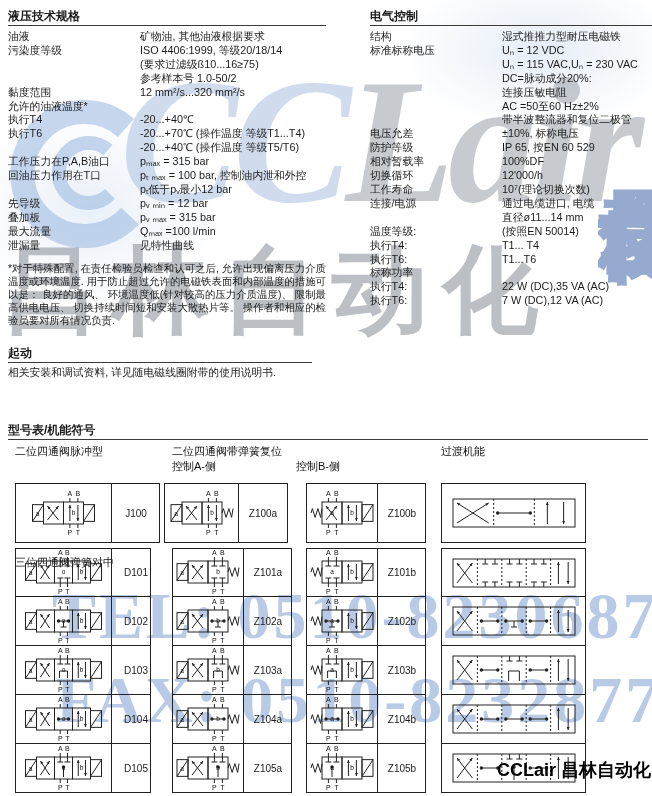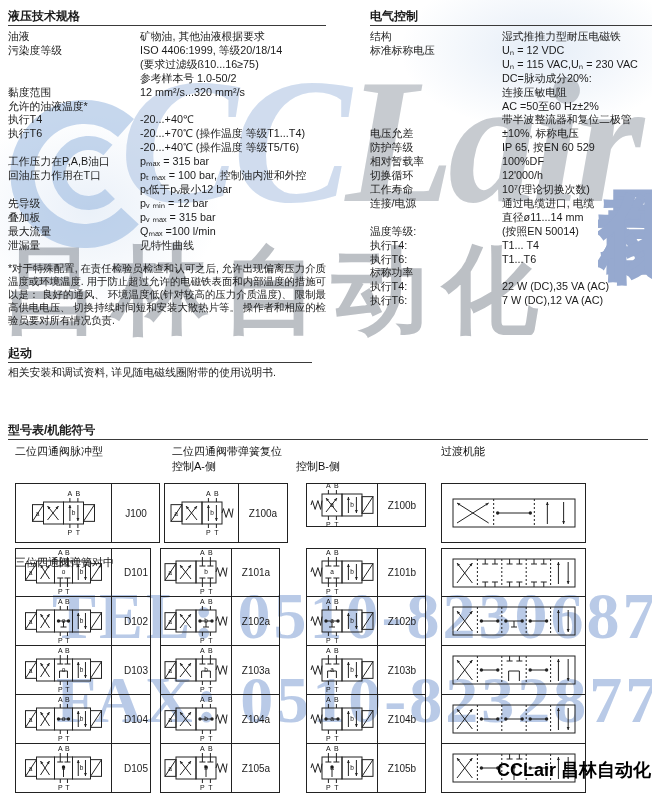--- a/index.html
+++ b/index.html
@@ -318,21 +318,21 @@
               <text x="41.4" y="6" font-size="7" fill="#111" text-anchor="middle" font-family="Liberation Sans, sans-serif">A</text>
               <text x="49.4" y="6" font-size="7" fill="#111" text-anchor="middle" font-family="Liberation Sans, sans-serif">B</text>
               <line x1="41.4" y1="34" x2="41.4" y2="38" stroke="#222" stroke-width="1"></line>
               <line x1="49.4" y1="34" x2="49.4" y2="38" stroke="#222" stroke-width="1"></line>
               <text x="41.4" y="45" font-size="7" fill="#111" text-anchor="middle" font-family="Liberation Sans, sans-serif">P</text>
               <text x="49.4" y="45" font-size="7" fill="#111" text-anchor="middle" font-family="Liberation Sans, sans-serif">T</text>
             </svg>
           </div>
           <div class="vcode">Z100a</div>
         </div>
-        <div class="vcell" style="left: 306px; top: 483px; width: 120px; height: 44px;">
+        <div class="vcell" style="left: 306px; top: 483px; width: 120px; height: 60px;">
           <div class="vsym">
             <svg viewBox="0 0 70 47" width="70" height="47">
               <path d="M15,18.6 L13.625,27.4 L10.875,18.6 L8.125,27.4 L5.375,18.6 L4,23" fill="none" stroke="#222"></path>
               <rect x="55" y="14.64" width="11" height="16.72" fill="none" stroke="#222"></rect>
               <line x1="55" y1="31.36" x2="66" y2="14.64" stroke="#222" stroke-width="1"></line>
               <rect x="15" y="12" width="20" height="22" fill="none" stroke="#222"></rect>
               <line x1="19" y1="30" x2="30" y2="16" stroke="#222" stroke-width="1"></line>
               <polygon points="30,16 29.243504704349515,19.31477221957387 26.958319569542695,17.519269613654227" fill="#222"></polygon>
               <line x1="30" y1="30" x2="19" y2="16" stroke="#222" stroke-width="1"></line>
               <polygon points="19,16 22.041680430457305,17.519269613654227 19.756495295650485,19.31477221957387" fill="#222"></polygon>
@@ -564,21 +564,21 @@
               <text x="51.46" y="6" font-size="7" fill="#111" text-anchor="middle" font-family="Liberation Sans, sans-serif">B</text>
               <line x1="44.26" y1="34" x2="44.26" y2="38" stroke="#222" stroke-width="1"></line>
               <line x1="51.46" y1="34" x2="51.46" y2="38" stroke="#222" stroke-width="1"></line>
               <text x="44.26" y="45" font-size="7" fill="#111" text-anchor="middle" font-family="Liberation Sans, sans-serif">P</text>
               <text x="51.46" y="45" font-size="7" fill="#111" text-anchor="middle" font-family="Liberation Sans, sans-serif">T</text>
             </svg>
           </div>
           <div class="vcode">D105</div>
         </div>
       </div>
-    <div class="vcol" id="zacol" style="left:160px;top:548px;width:120px;">
+    <div class="vcol" id="zacol" style="left:172px;top:548px;width:120px;">
         <div class="vrow">
           <div class="vsym">
             <svg viewBox="0 0 70 47" width="70" height="47">
               <rect x="4" y="14.64" width="11" height="16.72" fill="none" stroke="#222"></rect>
               <line x1="4" y1="31.36" x2="15" y2="14.64" stroke="#222" stroke-width="1"></line>
               <text x="8.95" y="25.64" font-size="6.5" fill="#111" text-anchor="middle" font-family="Liberation Sans, sans-serif">a</text>
               <path d="M66,18.6 L64.625,27.4 L61.875,18.6 L59.125,27.4 L56.375,18.6 L55,23" fill="none" stroke="#222"></path>
               <rect x="15" y="12" width="20" height="22" fill="none" stroke="#222"></rect>
               <line x1="19" y1="30" x2="30" y2="16" stroke="#222" stroke-width="1"></line>
               <polygon points="30,16 29.243504704349515,19.31477221957387 26.958319569542695,17.519269613654227" fill="#222"></polygon>

